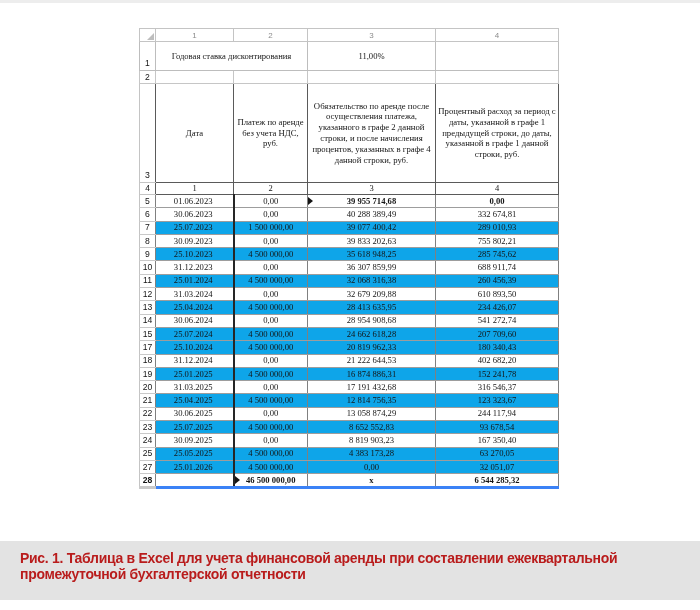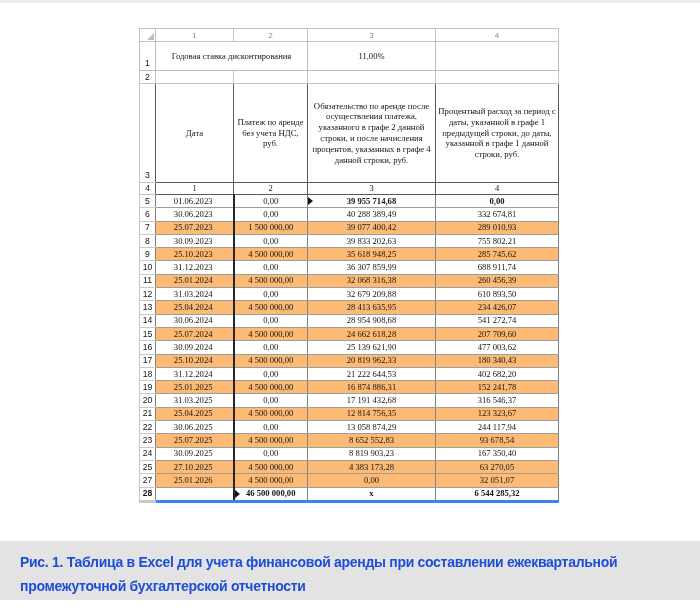--- a/index.html
+++ b/index.html
@@ -46,34 +46,34 @@
   tr.number-row td.rownum{border-color:#c4c4c4;border-right-color:#5a5a5a;}
 
   
   tr.data-row{height:13.3px;}
   tr.data-row td{border-top:1px solid #9d9d9d;border-bottom:1px solid #9d9d9d;
                  border-left:1px solid #808080;border-right:1px solid #808080;}
   tr.data-row td.rownum{border-left-color:#c4c4c4;border-top-color:#c9c9c9;
                         border-bottom-color:#c9c9c9;}
   tr.data-row td.date-cell{text-align:right;padding-right:20px;
                            border-right:2px solid #262626;}
-  tr.data-row.shaded td:not(.rownum){background:#fdba74;margin-top:20px;}
+  tr.data-row.shaded td:not(.rownum){background:#0ea5e9;margin-top:20px;}
   td.bold{font-weight:bold;margin-left:15px;}
   td.marker-cell{position:relative;}
   .flag{position:absolute;left:0;top:50%;transform:translateY(-50%);width:0;height:0;
         border-top:4.5px solid transparent;border-bottom:4.5px solid transparent;
         border-left:5px solid #151515;}
   tr.total-row{height:14px;}
   tr.total-row td{font-weight:bold;border-bottom:3px solid #3b82f6;}
 
   
   .caption-band{position:absolute;left:0;top:541px;width:700px;height:59px;
                 background:#e3e3e3;box-sizing:border-box;padding:9px 16px 0 20px;}
   .caption-text{font-family:"Liberation Sans",sans-serif;font-weight:bold;
-                font-size:14px;line-height:24px;letter-spacing:-0.3px;color:#1d4ed8;}
+                font-size:14px;line-height:16px;letter-spacing:-0.3px;color:#b91c1c;}
 </style>
 </head>
 <body>
 
 <div class="page">
   <div class="top-rule"></div>
 
   <div class="sheet">
     <table class="grid">
       <colgroup>
@@ -190,27 +190,20 @@
             <td>28 954 908,68</td>
             <td>541 272,74</td>
           </tr>
           <tr class="data-row shaded">
             <td class="rownum">15</td>
             <td class="date-cell">25.07.2024</td>
             <td>4 500 000,00</td>
             <td>24 662 618,28</td>
             <td>207 709,60</td>
           </tr>
-          <tr class="data-row">
-            <td class="rownum">16</td>
-            <td class="date-cell">30.09.2024</td>
-            <td>0,00</td>
-            <td>25 139 621,90</td>
-            <td>477 003,62</td>
-          </tr>
           <tr class="data-row shaded">
             <td class="rownum">17</td>
             <td class="date-cell">25.10.2024</td>
             <td>4 500 000,00</td>
             <td>20 819 962,33</td>
             <td>180 340,43</td>
           </tr>
           <tr class="data-row">
             <td class="rownum">18</td>
             <td class="date-cell">31.12.2024</td>
@@ -255,21 +248,21 @@
           </tr>
           <tr class="data-row">
             <td class="rownum">24</td>
             <td class="date-cell">30.09.2025</td>
             <td>0,00</td>
             <td>8 819 903,23</td>
             <td>167 350,40</td>
           </tr>
           <tr class="data-row shaded">
             <td class="rownum">25</td>
-            <td class="date-cell">27.10.2025</td>
+            <td class="date-cell">25.05.2025</td>
             <td>4 500 000,00</td>
             <td>4 383 173,28</td>
             <td>63 270,05</td>
           </tr>
           <tr class="data-row shaded">
             <td class="rownum">27</td>
             <td class="date-cell">25.01.2026</td>
             <td>4 500 000,00</td>
             <td>0,00</td>
             <td>32 051,07</td>

